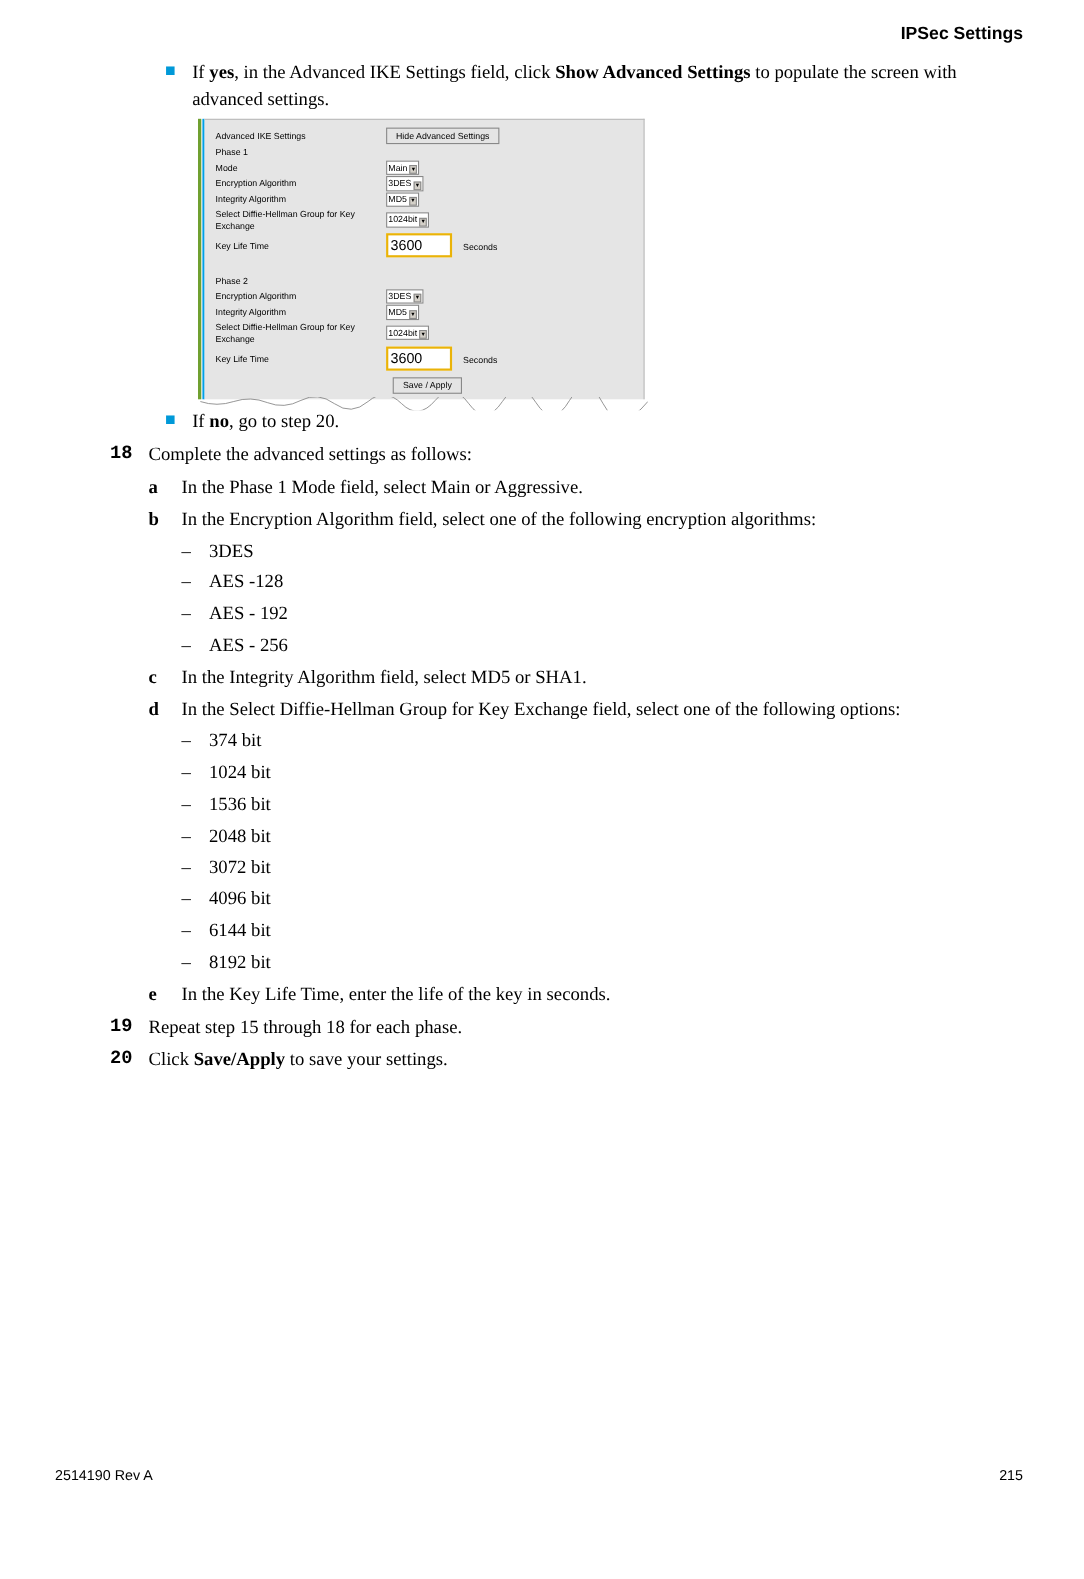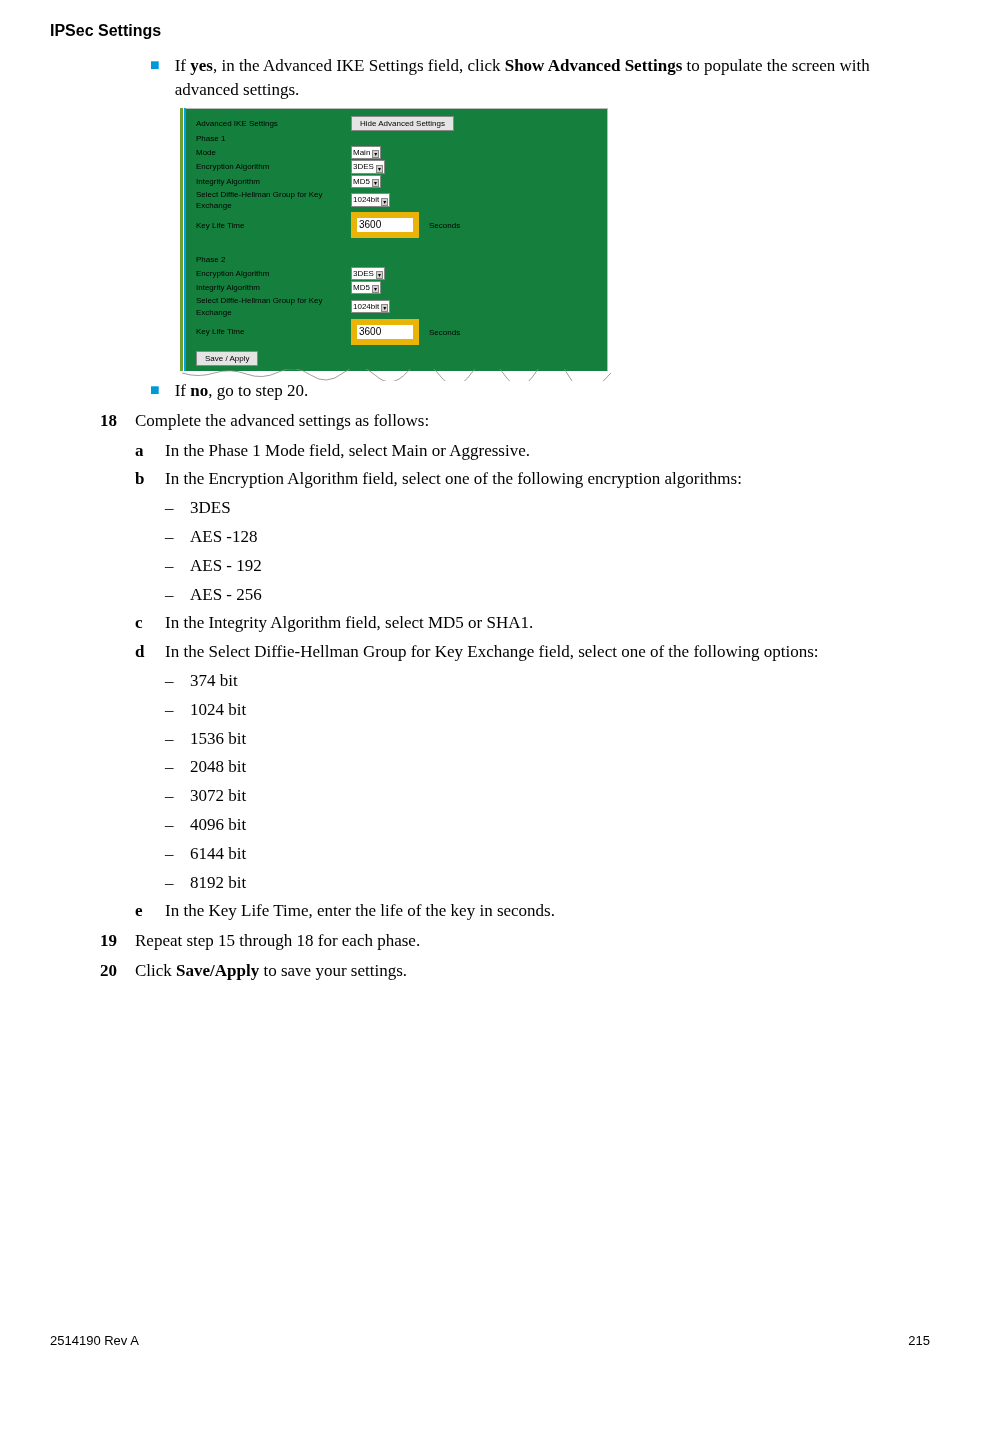--- a/index.html
+++ b/index.html
@@ -12,20 +12,21 @@
     background: #fff;
     width: 985px;
   }
   .page {
     padding: 20px 55px 30px 50px;
     min-height: 1380px;
     position: relative;
     box-sizing: border-box;
   }
   .header {
+    text-align: right;
     font-family: Arial, Helvetica, sans-serif;
     font-weight: bold;
     font-size: 16px;
     margin-bottom: 12px;
   }
   .content {
     margin-left: 85px;
   }
   .bullet-sq {
     display: flex;
@@ -51,23 +52,23 @@
     display: flex;
     flex-shrink: 0;
   }
   .bar1 { width: 3px; background: #70a030; margin-right: 1px; }
   .bar2 { width: 2px; background: #00a0e8; }
   .fig-panel {
     border: 1px solid #bbb;
     border-left: none;
     font-family: Arial, sans-serif;
     font-size: 8px;
-    background: #15803d;
+    background: #e5e5e5;
     width: 385px;
-    padding: 6px 26px 4px 10px;
+    padding: 6px 4px 4px 10px;
     position: relative;
     border-bottom: none;
   }
   .fig-row {
     display: flex;
     align-items: center;
     min-height: 13px;
     margin: 1px 0;
   }
   .fig-label {
@@ -86,23 +87,23 @@
   }
   .fselect .arrow {
     background: #d4d0c8;
     border: 1px solid #888;
     font-size: 6px;
     padding: 0 1px;
     margin-left: 2px;
     line-height: 1;
   }
   .finput {
-    border: 6px solid #eab308;
+    border: 2px solid #eab308;
     background: #fff;
-    font-size: 10px;
+    font-size: 13px;
     padding: 0px 2px;
     display: inline-block;
     width: 52px;
   }
   .fbtn {
     background: #e4e4e4;
     border: 1px solid #888;
     font-size: 8px;
     padding: 1px 8px;
     display: inline-block;
@@ -122,20 +123,21 @@
   }
 
   .num-item {
     display: flex;
     margin: 6px 0;
   }
   .num {
     width: 35px;
     flex-shrink: 0;
     font-weight: bold;
+    font-family: Liberation Mono, monospace;
   }
   .num-body { flex: 1; }
 
   .letter-item {
     display: flex;
     margin: 5px 0 5px 35px;
   }
   .letter {
     width: 30px;
     flex-shrink: 0;
@@ -244,21 +246,21 @@
           <div class="fig-label">Select Diffie-Hellman Group for Key Exchange</div>
           <div class="fig-ctrl"><span class="fselect">
                 <span>1024bit</span>
                 <span class="arrow">▾</span>
               </span></div>
         </div>
         <div class="fig-row">
           <div class="fig-label">Key Life Time</div>
           <div class="fig-ctrl"><span class="finput">3600</span><span class="fsec">Seconds</span></div>
         </div>
-        <div class="fig-row" style="margin-top:6px;">
+        <div class="fig-row" style="justify-content:center;margin-top:6px;">
           <span class="fbtn">Save / Apply</span>
         </div>
         <div class="torn">
           <svg width="100%" height="12" viewBox="0 0 400 12" preserveAspectRatio="none">
             <path d="M0,4 Q15,9 30,4 T60,5 T90,3 T120,6 T150,4 T180,6 T210,3 T240,6 T270,4 T300,5 T330,3 T360,6 T400,4" fill="none" stroke="#888" stroke-width="0.8"></path>
           </svg>
         </div>
       </div>
     </div>
 

